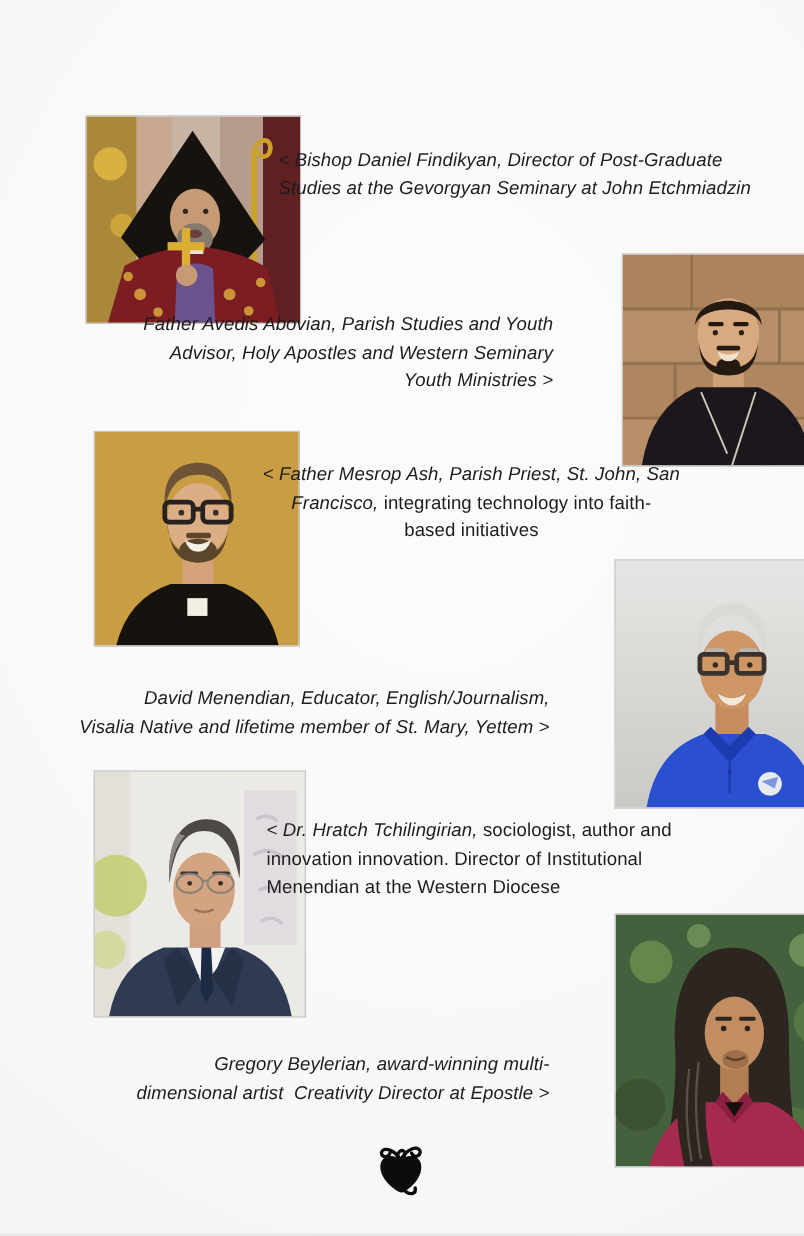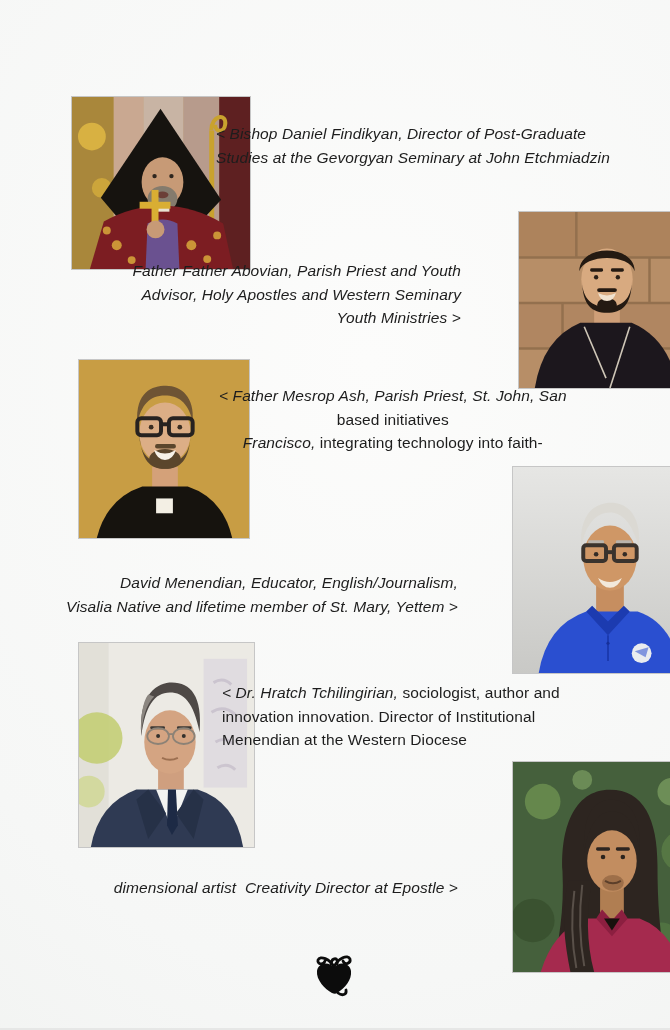--- a/index.html
+++ b/index.html
@@ -38,21 +38,21 @@
 
   
   .photo-1{left:31px;top:80px;width:180px;height:174px;}
   .photo-2{left:478px;top:195px;width:177px;height:178px;}
   .photo-3{left:38px;top:343px;width:172px;height:180px;}
   .photo-4{left:472px;top:450px;width:191px;height:208px;}
   .photo-5{left:38px;top:626px;width:177px;height:206px;}
   .photo-6{left:472px;top:745px;width:191px;height:212px;}
 
   
-  .caption-1{left:216px;top:122px;}
+  .caption-1{left:216px;top:122px;padding-left:16px;}
   .caption-2{right:209px;top:259px;}
   .caption-3{left:219px;top:384px;text-align:center;}
   .caption-4{right:212px;top:571px;}
   .caption-5{left:222px;top:681px;}
   .caption-6{right:212px;top:876px;}
 </style>
 </head>
 <body>
 
 <div class="page">
@@ -126,21 +126,21 @@
       <rect x="79" y="77" width="20" height="4" rx="2" fill="#241a12"></rect>
       <path d="M80 82 Q89 87 98 82 Q96 90 89 90 Q82 90 80 82 Z" fill="#f0e2cf"></path>
       <g stroke="#cfc7b8" stroke-width="1.6" fill="none">
         <path d="M66 116 L88 168"></path>
         <path d="M112 116 L92 178"></path>
       </g>
     </svg>
   </figure>
 
   <div class="caption caption-2 align-right">
-    <div class="cap-line"><span class="it">Father Father Abovian, Parish Priest and Youth</span><span class="rg"></span></div>
+    <div class="cap-line"><span class="it">Father Avedis Abovian, Parish Studies and Youth</span><span class="rg"></span></div>
     <div class="cap-line"><span class="it">Advisor, Holy Apostles and Western Seminary</span><span class="rg"></span></div>
     <div class="cap-line"><span class="it">Youth Ministries &gt;</span><span class="rg"></span></div>
   </div>
 
   <figure class="photo photo-3">
     <svg viewBox="0 0 172 180" preserveAspectRatio="none">
       <rect width="172" height="180" fill="#c89d44"></rect>
       <rect x="74" y="108" width="26" height="24" fill="#d4a179"></rect>
       <path d="M18 180 Q28 140 64 128 L110 128 Q146 140 155 180 Z" fill="#16130e"></path>
       <rect x="78" y="140" width="17" height="15" fill="#f3efe4"></rect>
@@ -155,22 +155,22 @@
       <g fill="none" stroke="#272220" stroke-width="4">
         <rect x="59" y="59" width="24" height="17" rx="4"></rect>
         <rect x="91" y="59" width="24" height="17" rx="4"></rect>
         <line x1="83" y1="65" x2="91" y2="65"></line>
       </g>
     </svg>
   </figure>
 
   <div class="caption caption-3">
     <div class="cap-line"><span class="it">&lt; Father Mesrop Ash, Parish Priest, St. John, San</span><span class="rg"></span></div>
+    <div class="cap-line"><span class="it">Francisco,</span><span class="rg"> integrating technology into faith-</span></div>
     <div class="cap-line"><span class="it"></span><span class="rg">based initiatives</span></div>
-    <div class="cap-line"><span class="it">Francisco,</span><span class="rg"> integrating technology into faith-</span></div>
   </div>
 
   <figure class="photo photo-4">
     <svg viewBox="0 0 191 208" preserveAspectRatio="none">
       <defs>
         <linearGradient id="g4" x1="0" y1="0" x2="0" y2="1">
           <stop offset="0" stop-color="#e6e6e4"></stop>
           <stop offset="1" stop-color="#c9c9c6"></stop>
         </linearGradient>
       </defs>
@@ -268,20 +268,21 @@
       <rect x="84" y="86" width="14" height="3.5" rx="1.5" fill="#2d2520"></rect>
       <rect x="104" y="86" width="14" height="3.5" rx="1.5" fill="#2d2520"></rect>
       <circle cx="91" cy="96" r="2.3" fill="#2b231d"></circle>
       <circle cx="111" cy="96" r="2.3" fill="#2b231d"></circle>
       <ellipse cx="101" cy="122" rx="11" ry="8" fill="#8a5f3e" opacity="0.65"></ellipse>
       <path d="M93 120 Q101 125 109 120" stroke="#5c3f2a" stroke-width="2" fill="none"></path>
     </svg>
   </figure>
 
   <div class="caption caption-6 align-right">
+    <div class="cap-line"><span class="it">Gregory Beylerian, award-winning multi-</span><span class="rg"></span></div>
     <div class="cap-line"><span class="it">dimensional artist  Creativity Director at Epostle &gt;</span><span class="rg"></span></div>
   </div>
 
   <div class="footer-logo">
     <svg viewBox="0 0 48 50">
       <g fill="none" stroke="#0c0c0c" stroke-width="2.8" stroke-linecap="round">
         <path d="M24 16 C20 8 10 4 8 9 C7 13 13 15 15 10"></path>
         <path d="M24 16 C28 7 38 3 40 8 C41 12 35 15 33 10"></path>
         <path d="M21 13 C22 6 29 6 27 13"></path>
         <path d="M28 42 C32 45 37 44 36 39"></path>

